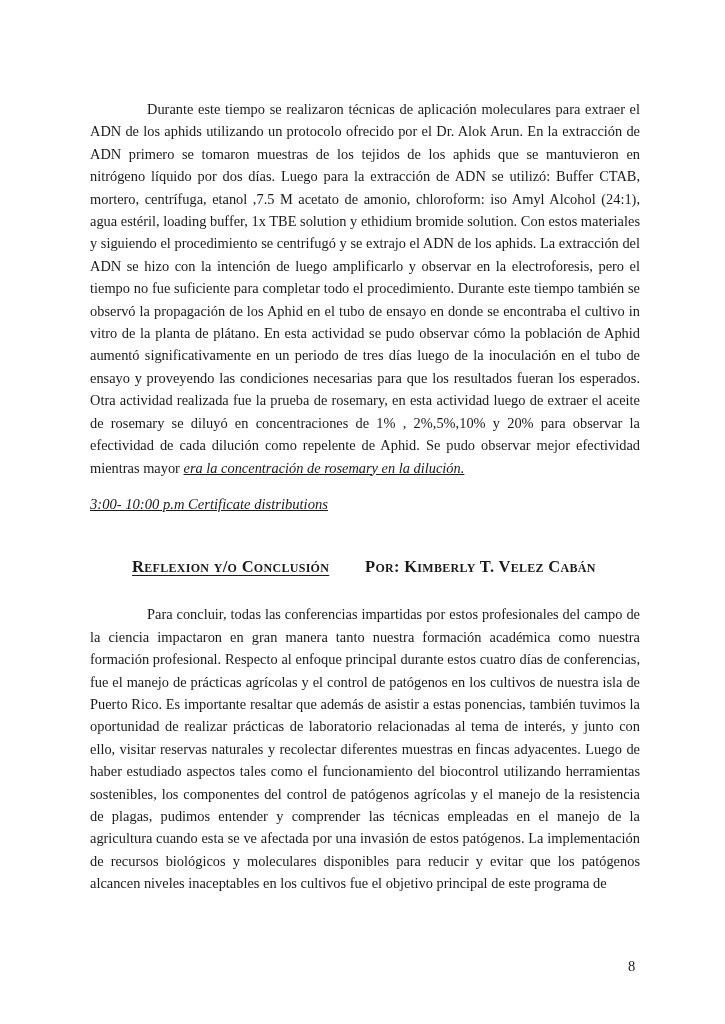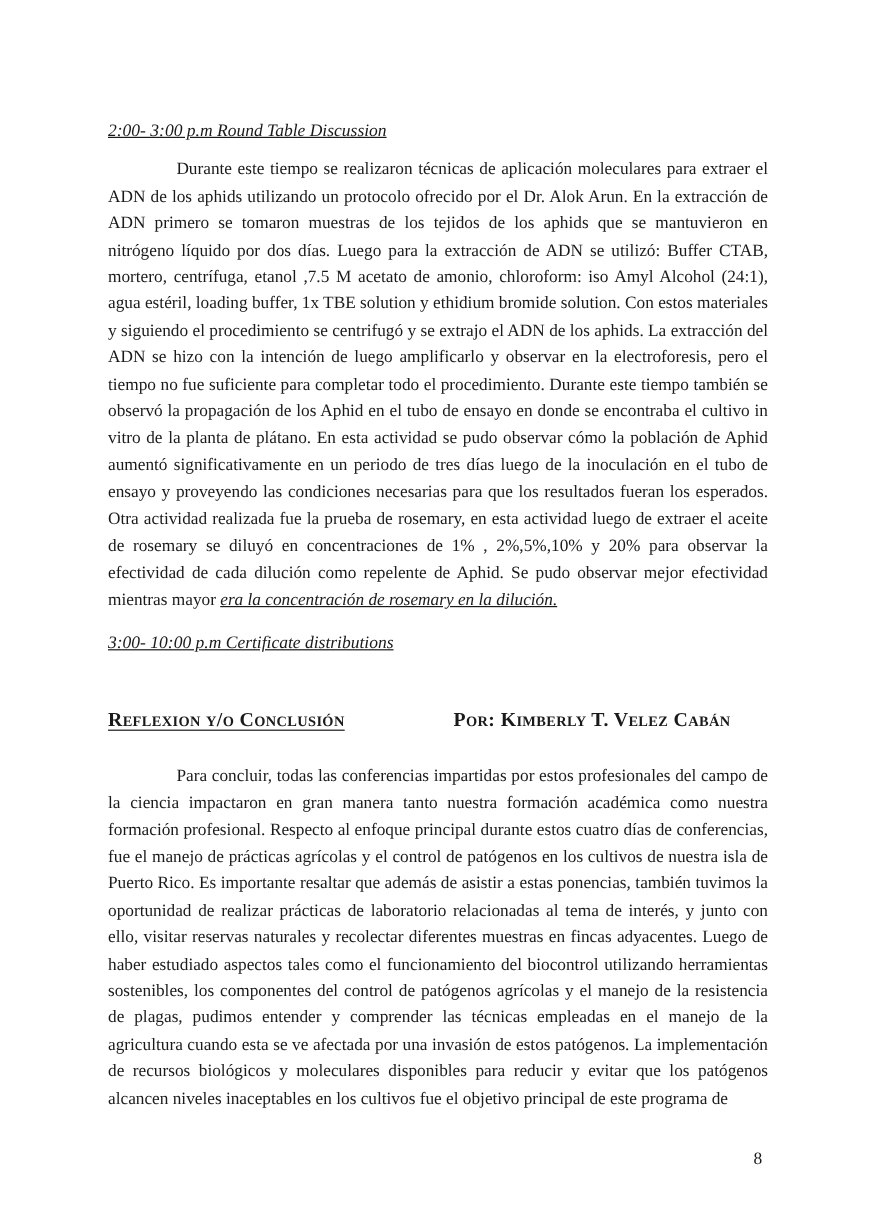--- a/index.html
+++ b/index.html
@@ -44,24 +44,25 @@
     margin-top: 42px;
     height: 24px;
   }
   .section-heading {
     font-variant: small-caps;
     font-weight: bold;
     font-size: 16.5px;
     letter-spacing: 0.3px;
     text-decoration: underline;
     text-underline-offset: 3px;
+    margin-left: 42px;
   }
   .byline {
     position: absolute;
-    left: 288px;
+    left: 275px;
     top: 0;
     font-variant: small-caps;
     font-weight: bold;
     font-size: 16.5px;
     letter-spacing: 0.3px;
     white-space: nowrap;
   }
   .conclusion { margin-top: 22px; }
   .page-number {
     position: absolute;
@@ -72,21 +73,20 @@
     font-family: "Liberation Serif", serif;
     color: #1a1a1a;
   }
 </style>
 </head>
 <body>
 
 <div class="page">
   <div class="content">
 
-    <h2 class="doc-heading">2:00- 3:00 p.m Round Table Discussion</h2>
 
     <p class="para indent para-first"><span>Durante este tiempo se realizaron técnicas de aplicación moleculares para extraer el ADN de los aphids utilizando un protocolo ofrecido por el Dr. Alok Arun. En la extracción de ADN primero se tomaron muestras de los tejidos de los aphids que se mantuvieron en nitrógeno líquido por dos días. Luego para la extracción de ADN se utilizó: Buffer CTAB, mortero, centrífuga, etanol ,7.5 M acetato de amonio, chloroform: iso Amyl Alcohol (24:1), agua estéril, loading buffer, 1x TBE solution y ethidium bromide solution. Con estos materiales y siguiendo el procedimiento se centrifugó y se extrajo el ADN de los aphids. La extracción del ADN se hizo con la intención de luego amplificarlo y observar en la electroforesis, pero el tiempo no fue suficiente para completar todo el procedimiento. Durante este tiempo también se observó la propagación de los Aphid en el tubo de ensayo en donde se encontraba el cultivo in vitro de la planta de plátano. En esta actividad se pudo observar cómo la población de Aphid aumentó significativamente en un periodo de tres días luego de la inoculación en el tubo de ensayo y proveyendo las condiciones necesarias para que los resultados fueran los esperados. Otra actividad realizada fue la prueba de rosemary, en esta actividad luego de extraer el aceite de rosemary se diluyó en concentraciones de 1% , 2%,5%,10% y 20%  para observar la efectividad de cada dilución como repelente de Aphid. Se pudo observar mejor efectividad mientras mayor </span><span class="italic">era la concentración de rosemary en la dilución.</span></p>
 
     <h2 class="doc-heading">3:00- 10:00 p.m Certificate distributions</h2>
 
 
     <div class="section-row">
       <span class="section-heading">Reflexion y/o Conclusión</span>
       <span class="byline">Por: Kimberly T. Velez Cabán</span>
     </div>

